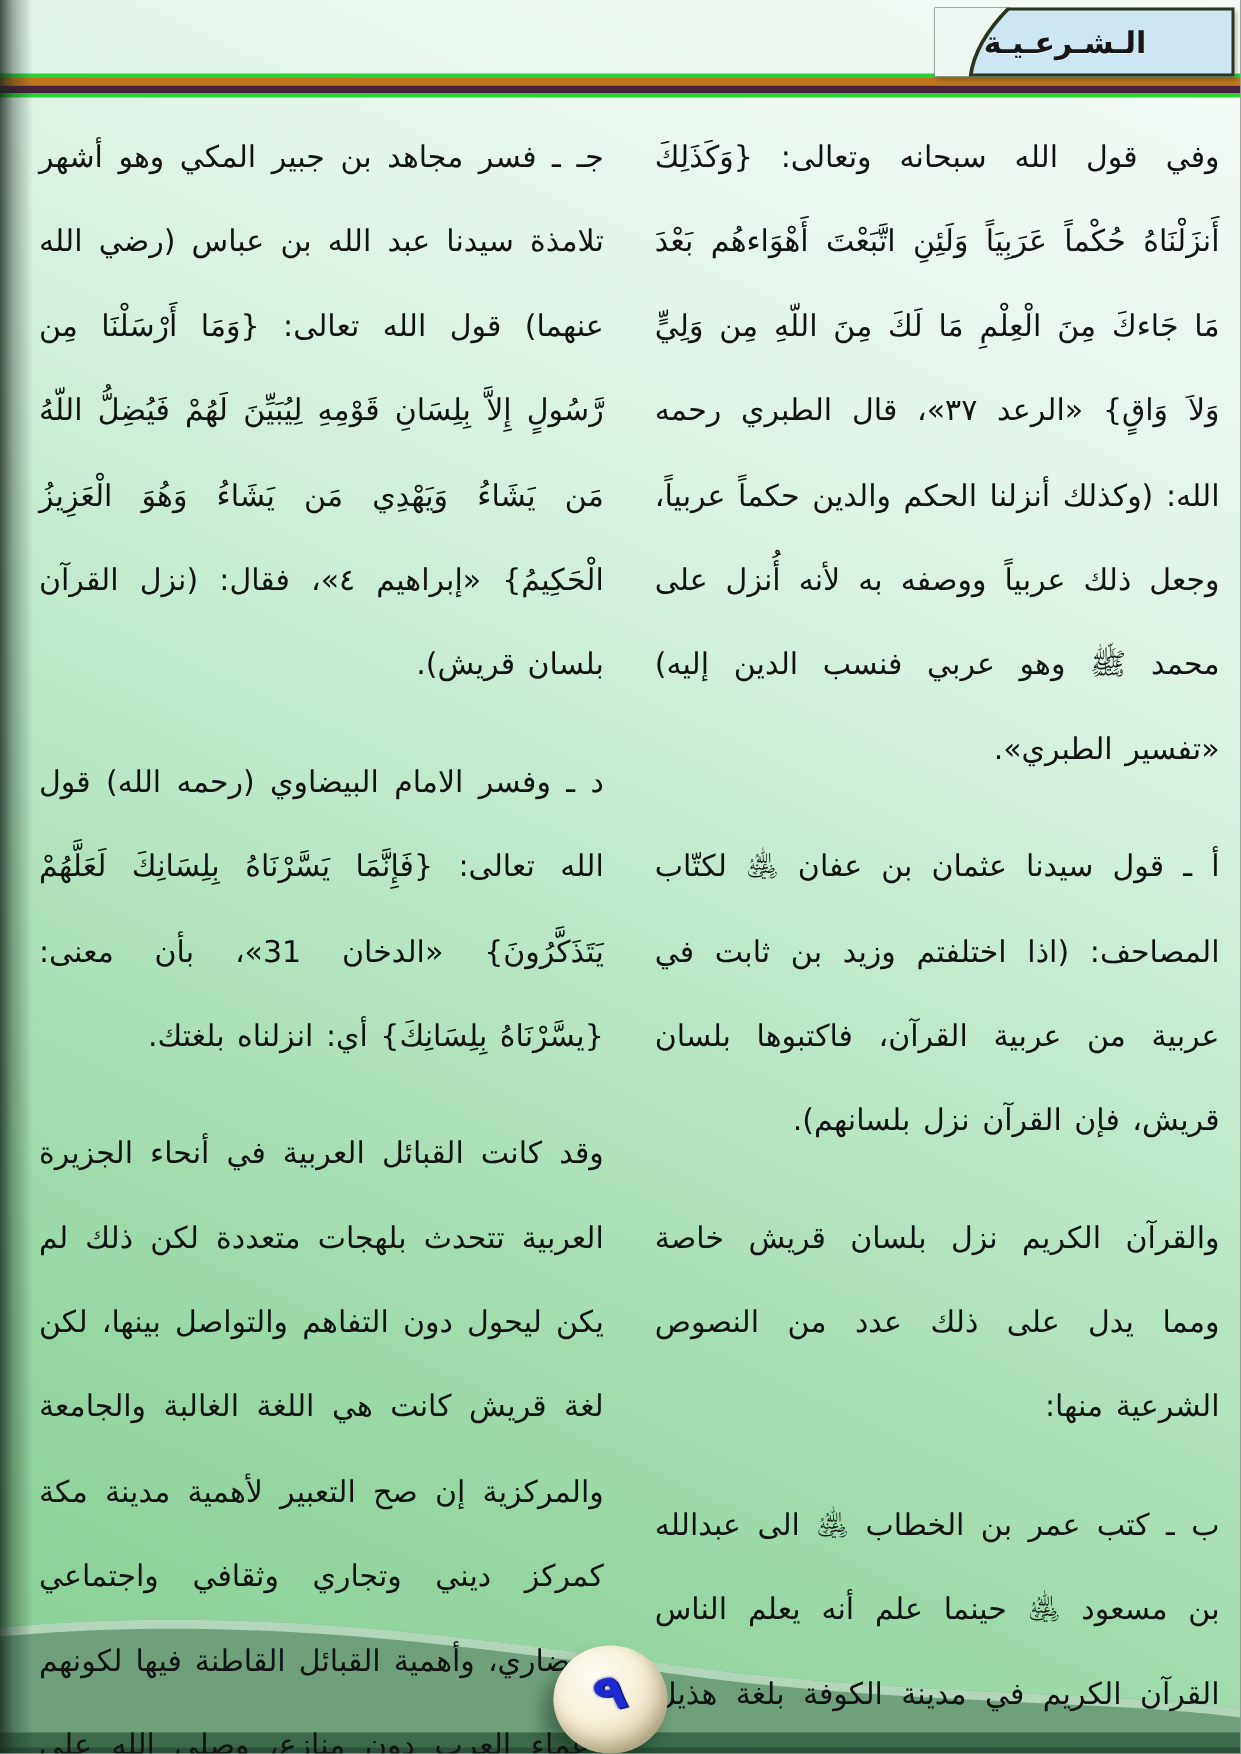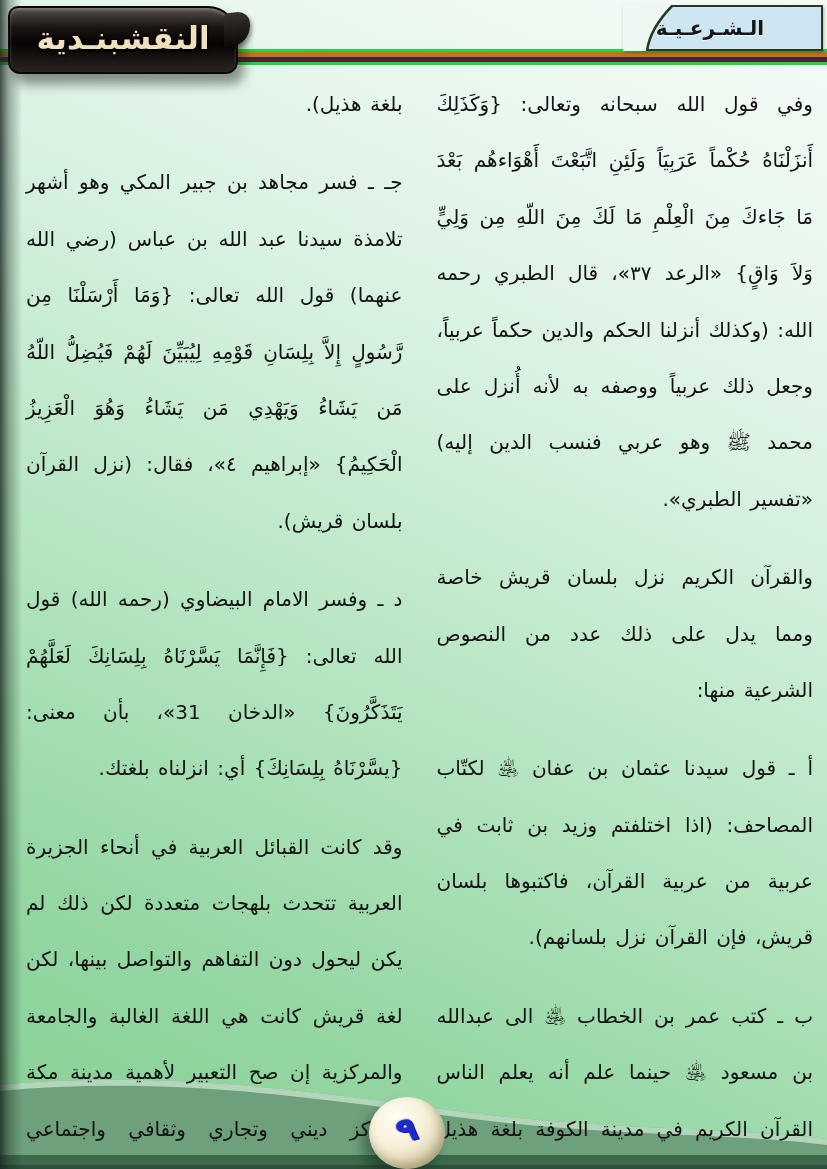--- a/index.html
+++ b/index.html
@@ -87,58 +87,51 @@
 
   <div class="spine"></div>
 
   <div class="stripes">
     <div class="s1"></div>
     <div class="s2"></div>
     <div class="s3"></div>
     <div class="s4"></div>
   </div>
 
-  <div class="badge-left">
-    <span class="calligraphy">النقشبنـدية</span>
-  </div>
 
   <div class="badge-right">
     <svg class="notch" viewBox="0 0 60 46">
       <path d="M0,0 L50,0 C 36,14 26,30 24,46 L0,46 Z" fill="#eef7f2"></path>
       <path d="M50,0 C 36,14 26,30 24,46" fill="none" stroke="#2e3420" stroke-width="2.5"></path>
     </svg>
     <span class="label">الـشـرعـيـة</span>
   </div>
 
   <div class="content">
 
     <div class="col col-first">
       <p>
         <span class="marker"></span>
         <span>وفي قول الله سبحانه وتعالى: {وَكَذَلِكَ أَنزَلْنَاهُ حُكْماً عَرَبِيَاً وَلَئِنِ اتَّبَعْتَ أَهْوَاءهُم بَعْدَ مَا جَاءكَ مِنَ الْعِلْمِ مَا لَكَ مِنَ اللّهِ مِن وَلِيٍّ وَلاَ وَاقٍ} «الرعد ٣٧»، قال الطبري رحمه الله: (وكذلك أنزلنا الحكم والدين حكماً عربياً، وجعل ذلك عربياً ووصفه به لأنه أُنزل على محمد ﷺ وهو عربي فنسب الدين إليه) «تفسير الطبري».</span>
       </p>
       <p>
+        <span class="marker">أ ـ</span>
+        <span>قول سيدنا عثمان بن عفان ﵁ لكتّاب المصاحف: (اذا اختلفتم وزيد بن ثابت في عربية من عربية القرآن، فاكتبوها بلسان قريش، فإن القرآن نزل بلسانهم).</span>
+      </p>
+      <p>
         <span class="marker"></span>
         <span>والقرآن الكريم نزل بلسان قريش خاصة ومما يدل على ذلك عدد من النصوص الشرعية منها:</span>
-      </p>
-      <p>
-        <span class="marker">أ ـ</span>
-        <span>قول سيدنا عثمان بن عفان ﵁ لكتّاب المصاحف: (اذا اختلفتم وزيد بن ثابت في عربية من عربية القرآن، فاكتبوها بلسان قريش، فإن القرآن نزل بلسانهم).</span>
       </p>
       <p>
         <span class="marker">ب ـ</span>
         <span>كتب عمر بن الخطاب ﵁ الى عبدالله بن مسعود ﵁ حينما علم أنه يعلم الناس القرآن الكريم في مدينة الكوفة بلغة هذيل رسالة جاء فيها: (أما بعد، فإن الله تعالى أنزل القرآن بلغة قريش، فإذا أتاك كتابي هذا فأقريء الناس بلغة قريش، ولاتقرئهم</span>
       </p>
     </div>
 
     <div class="col col-second">
-      <p>
-        <span class="marker"></span>
-        <span>بلغة هذيل).</span>
-      </p>
       <p>
         <span class="marker">جـ ـ</span>
         <span>فسر مجاهد بن جبير المكي وهو أشهر تلامذة سيدنا عبد الله بن عباس (رضي الله عنهما) قول الله تعالى: {وَمَا أَرْسَلْنَا مِن رَّسُولٍ إِلاَّ بِلِسَانِ قَوْمِهِ لِيُبَيِّنَ لَهُمْ فَيُضِلُّ اللّهُ مَن يَشَاءُ وَيَهْدِي مَن يَشَاءُ وَهُوَ الْعَزِيزُ الْحَكِيمُ} «إبراهيم ٤»، فقال: (نزل القرآن بلسان قريش).</span>
       </p>
       <p>
         <span class="marker">د ـ</span>
         <span>وفسر الامام البيضاوي (رحمه الله) قول الله تعالى: {فَإِنَّمَا يَسَّرْنَاهُ بِلِسَانِكَ لَعَلَّهُمْ يَتَذَكَّرُونَ} «الدخان 31»، بأن معنى: {يسَّرْنَاهُ بِلِسَانِكَ} أي: انزلناه بلغتك.</span>
       </p>
       <p>
         <span class="marker"></span>

